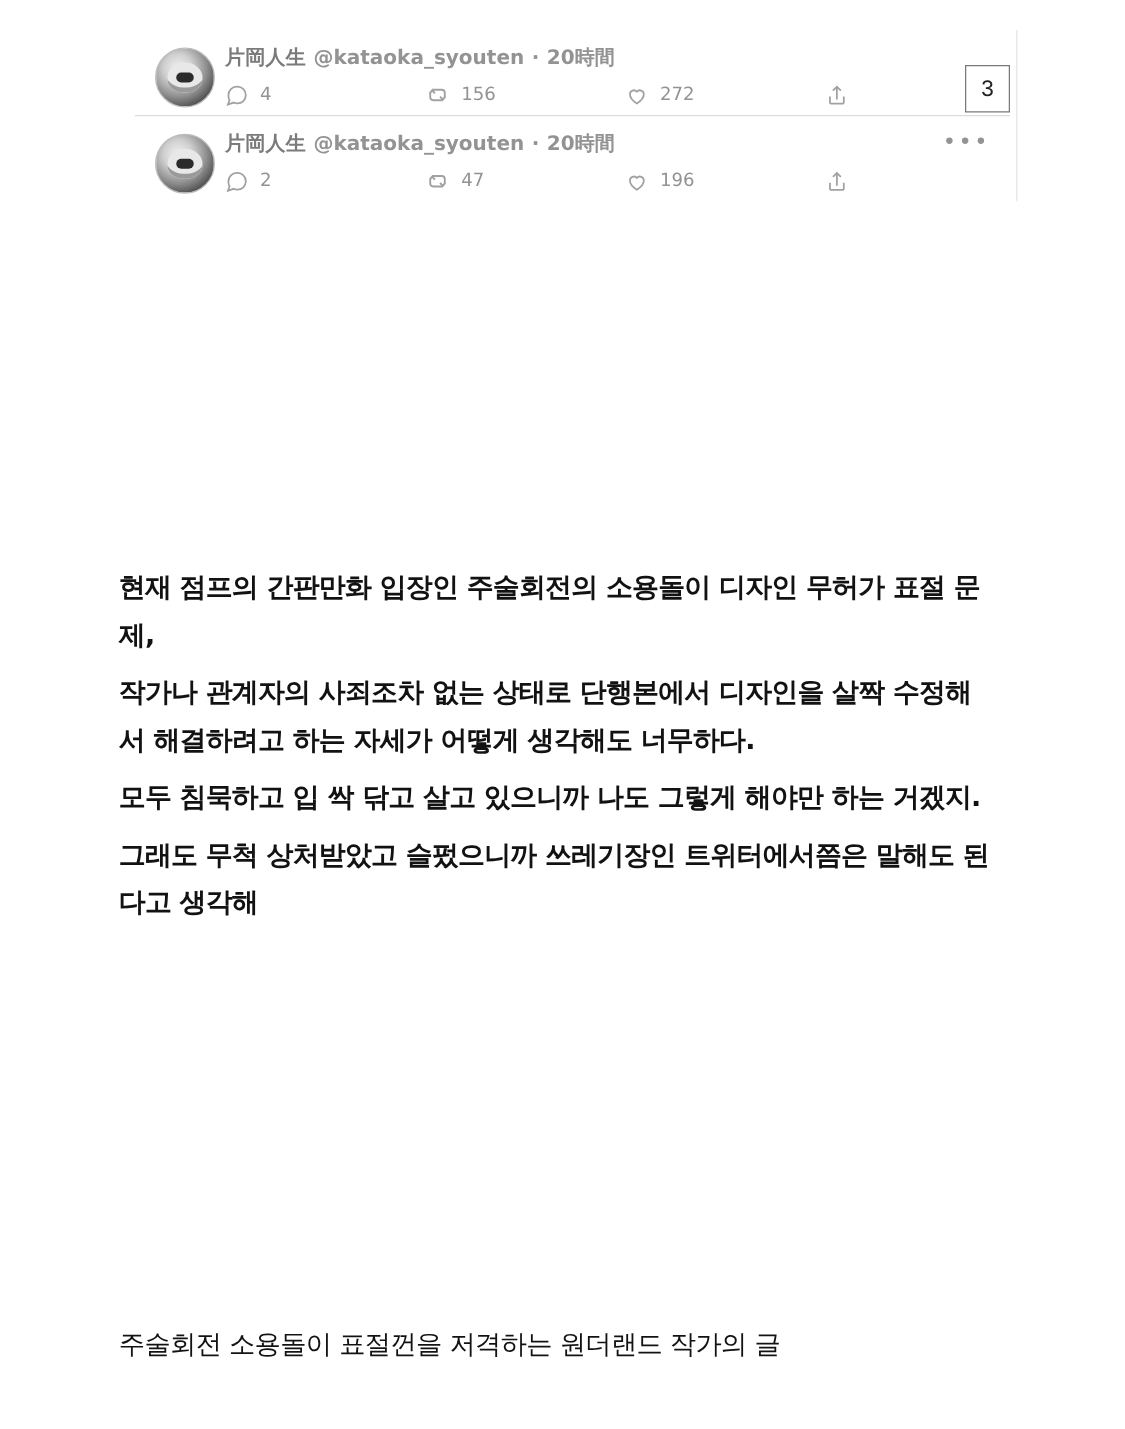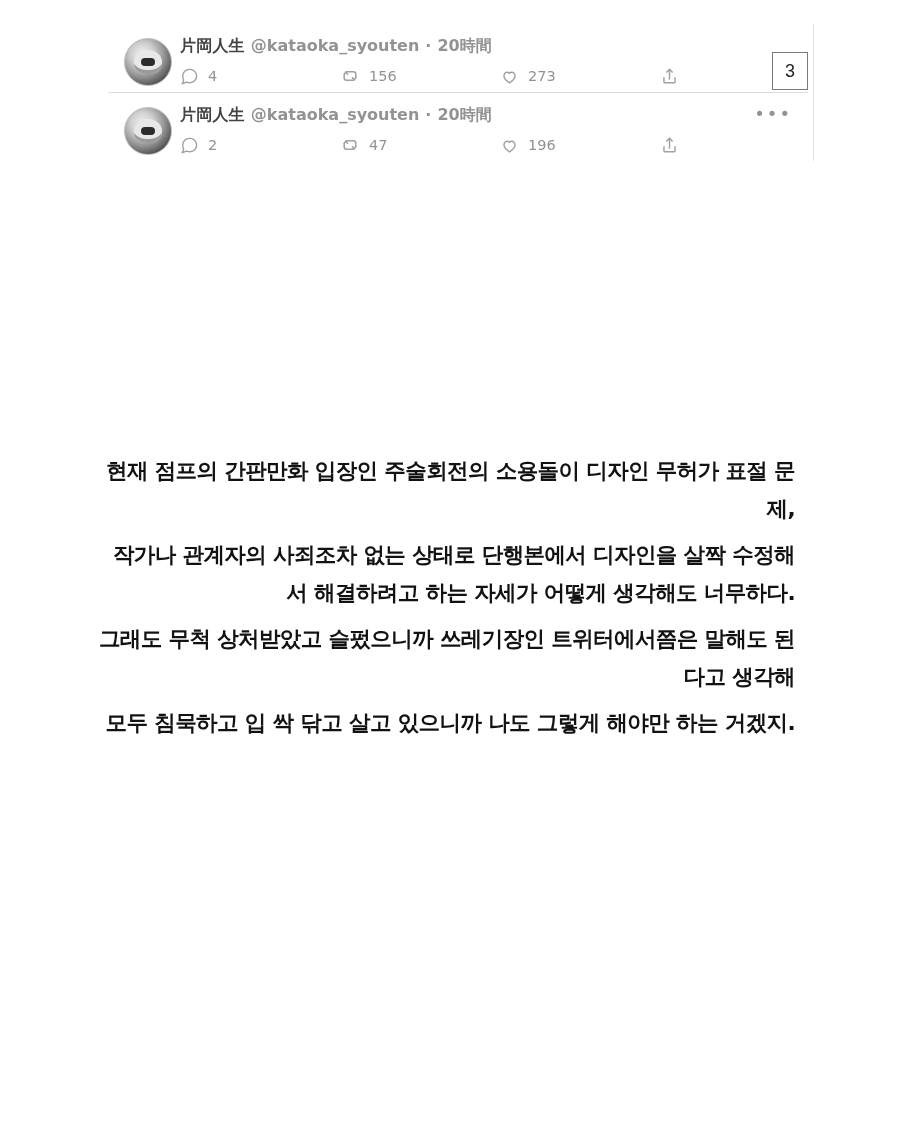--- a/index.html
+++ b/index.html
@@ -85,21 +85,21 @@
   .tweet-head {
     display: flex;
     align-items: baseline;
     gap: 6px;
     font-size: 16px;
     line-height: 20px;
     margin-bottom: 3px;
   }
   .tweet-name {
     font-weight: 700;
-    color: #a21caf;
+    color: #3b82f6;
     letter-spacing: 0.2px;
   }
   .tweet-handle, .tweet-dot, .tweet-time {
     color: #8b949b;
     font-weight: 700;
   }
 
   .tweet-text {
     font-size: 16.5px;
     line-height: 27px;
@@ -166,21 +166,20 @@
   .body-text {
     position: absolute;
     left: 95px;
     top: 452px;
     width: 700px;
     color: #121212;
     font-size: 21.5px;
     line-height: 38px;
     letter-spacing: -0.6px;
     font-weight: 700;
-    text-align: right;
   }
   .body-text p {
     margin: 0 0 8px 0;
   }
   .body-text p.gap {
     margin-top: 30px;
   }
 
   .caption {
     position: absolute;
@@ -232,21 +231,21 @@
               </svg>
             </span>
             <span class="count">156</span>
           </div>
           <div class="action">
             <span>
               <svg width="19" height="19" viewBox="0 0 24 24" fill="none" stroke="#9aa2a8" stroke-width="1.8">
                 <path d="M12 20s-7-4.4-7-9.3A4 4 0 0 1 12 8a4 4 0 0 1 7 2.7C19 15.6 12 20 12 20z"></path>
               </svg>
             </span>
-            <span class="count">273</span>
+            <span class="count">272</span>
           </div>
           <div class="action last">
             <span>
               <svg width="19" height="19" viewBox="0 0 24 24" fill="none" stroke="#9aa2a8" stroke-width="1.8">
                 <path d="M12 3v13"></path>
                   <path d="M8 7l4-4 4 4"></path>
                 <path d="M5 13v6a1 1 0 0 0 1 1h12a1 1 0 0 0 1-1v-6"></path>
               </svg>
             </span>
           </div>
@@ -305,18 +304,19 @@
           </div>
         </div>
       </div>
       <div class="more-dots">•••</div>
     </div>
   </div>
 
   <div class="body-text">
     <p>현재 점프의 간판만화 입장인 주술회전의 소용돌이 디자인 무허가 표절 문제,</p>
     <p>작가나 관계자의 사죄조차 없는 상태로 단행본에서 디자인을 살짝 수정해서 해결하려고 하는 자세가 어떻게 생각해도 너무하다.</p>
+    <p>모두 침묵하고 입 싹 닦고 살고 있으니까 나도 그렇게 해야만 하는 거겠지.</p>
     <p>그래도 무척 상처받았고 슬펐으니까 쓰레기장인 트위터에서쯤은 말해도 된다고 생각해</p>
-    <p>모두 침묵하고 입 싹 닦고 살고 있으니까 나도 그렇게 해야만 하는 거겠지.</p>
   </div>
 
+  <div class="caption">주술회전 소용돌이 표절껀을 저격하는 원더랜드 작가의 글</div>
 
 </div>
 
 </body></html>

